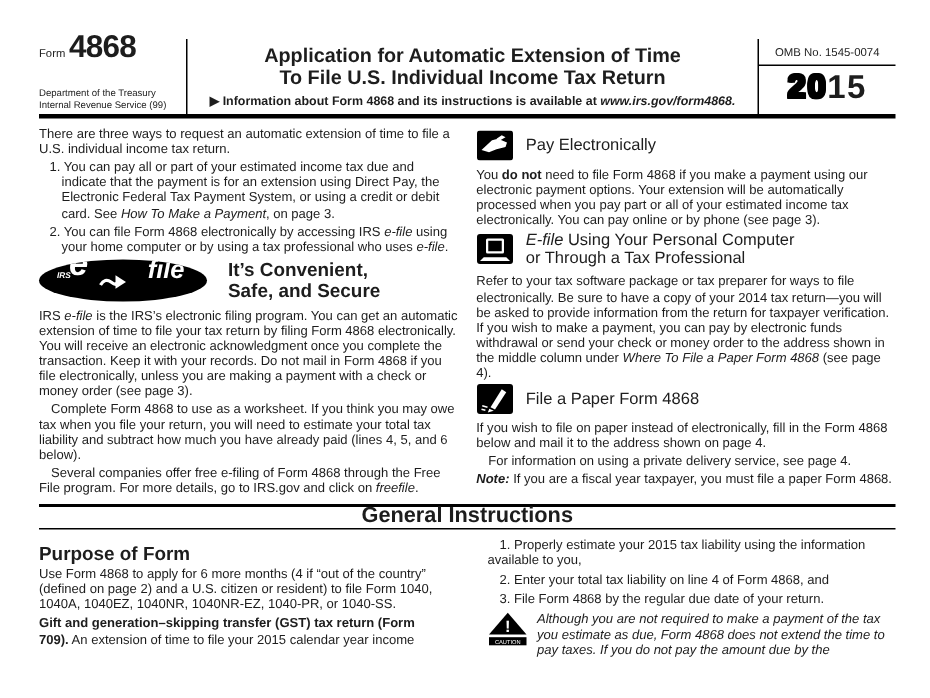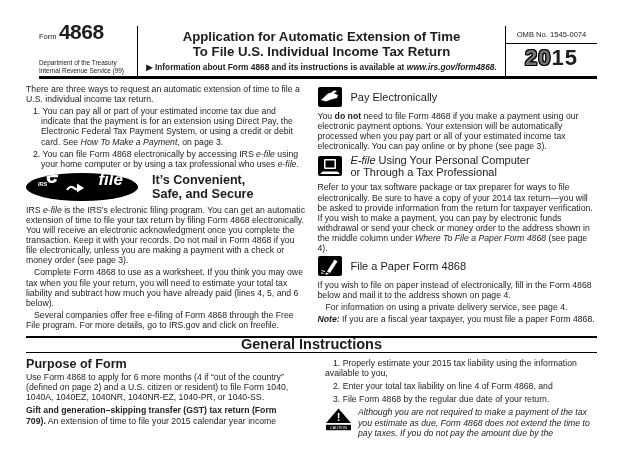--- a/index.html
+++ b/index.html
@@ -4,35 +4,35 @@
 <style>
   * { box-sizing: border-box; margin: 0; padding: 0; }
   html,body { background:#fff; }
   .page {
     width: 620px; height: 465px; background: #fff; color: #1d1d1d;
     font-family: "Liberation Sans", sans-serif;
     font-size: 8.7px; line-height: 10.1px;
     padding: 26px 23px 0 26px; overflow: hidden; position: relative;
   }
   
-  .header { display: flex; border-bottom: 3px solid #000; align-items: stretch; margin-left: 13px; }
+  .header { display: flex; border-bottom: 3px solid #000; align-items: stretch; }
   .h-left { width: 99px; border-right: 1.5px solid #000; padding: 1px 4px 2px 0;
             display: flex; flex-direction: column; justify-content: space-between; }
   .form-line { white-space: nowrap; }
   .form-word { font-size: 7.5px; }
   .form-num { font-size: 21px; font-weight: bold; letter-spacing: -0.5px; }
   .dept { font-size: 6.4px; line-height: 7.5px; color: #222; }
   .h-center { flex: 1; border-right: 1.5px solid #000; text-align: center; padding: 3px 8px 4px; }
   .title { font-weight: bold; font-size: 13.2px; line-height: 15px; }
   .info { font-weight: bold; font-size: 8.3px; margin-top: 3px; }
   .info .url { font-style: italic; }
   .h-right { width: 91px; text-align: center; display: flex; flex-direction: column; }
   .omb { font-size: 7.6px; padding: 4px 0 3px; border-bottom: 1.5px solid #000; }
   .year { font-size: 22px; font-weight: bold; padding-top: 2px; letter-spacing: 1px; line-height: 24px; }
-  .year-outline { color: #737373;
+  .year-outline { color: #000000;
     text-shadow: -1px 0 #000, 1px 0 #000, 0 -1px #000, 0 1px #000,
                  -1px -1px #000, 1px 1px #000, -1px 1px #000, 1px -1px #000; }
   
   .cols { display: flex; gap: 12px; margin-top: 5px; }
   .col { flex: 1; min-width: 0; }
   p { margin-bottom: 2px; }
   .indent { text-indent: 8px; }
   .li { margin-left: 7px; padding-left: 8px; text-indent: -8px; margin-bottom: 2px; }
   
   .efile-row { display: flex; align-items: center; gap: 14px; margin: 4px 0 3px; }
@@ -44,21 +44,21 @@
   .efile-file { position: absolute; right: 15px; top: 2px; font-size: 17px; font-weight: bold; font-style: italic; }
   .tagline { font-weight: bold; font-size: 12.6px; line-height: 14.5px; }
   
   .rh { display: flex; align-items: center; gap: 9px; margin: 3px 0 4px; }
   .rh-icon { width: 24px; height: 20px; flex: none; }
   .rh-text { font-weight: normal; font-size: 11px; line-height: 12px; }
   
   .gi { border-top: 2px solid #000; border-bottom: 1.5px solid #000; text-align: center;
         font-size: 14.5px; font-weight: bold; padding: 1px 0 3px; margin-top: 4px; }
   
-  .cols2 { display: flex; gap: 27px; margin-top: 5px; }
+  .cols2 { display: flex; gap: 27px; margin-top: 5px; align-items: center; }
   .purpose-h { font-size: 12.6px; font-weight: bold; margin: 1px 0 3px; }
   .step { text-indent: 8px; margin-bottom: 3px; }
   .caution-wrap { margin-top: 3px; }
   .caution-icon { float: left; width: 27px; margin: 1px 6px 1px 0; }
   .caution-text { font-style: italic; }
   .mb3 { margin-bottom: 3px; }
 </style>
 </head>
 <body>
 
@@ -112,21 +112,21 @@
           <span class="efile-file">file</span>
         </span>
         <span class="tagline">
           <div>It’s Convenient,</div>
           <div>Safe, and Secure</div>
         </span>
       </div>
 
       <p><span>IRS </span><span style="font-style: italic;">e-file</span><span> is the IRS’s electronic filing program. You can get an automatic extension of time to file your tax return by filing Form 4868 electronically. You will receive an electronic acknowledgment once you complete the transaction. Keep it with your records. Do not mail in Form 4868 if you file electronically, unless you are making a payment with a check or money order (see page 3).</span></p>
       <p class="indent">Complete Form 4868 to use as a worksheet. If you think you may owe tax when you file your return, you will need to estimate your total tax liability and subtract how much you have already paid (lines 4, 5, and 6 below).</p>
-      <p class="indent"><span>Several companies offer free e-filing of Form 4868 through the Free File program. For more details, go to IRS.gov and click on </span><span style="">freefile</span><span>.</span></p>
+      <p class="indent"><span>Several companies offer free e-filing of Form 4868 through the Free File program. For more details, go to IRS.gov and click on </span><span style="font-style: italic;">freefile</span><span>.</span></p>
     </div>
 
     <div class="col">
 
       <div class="rh">
         <span class="rh-icon">
           <svg width="24" height="20" viewBox="0 0 24 20">
             <rect width="24" height="20" rx="2" fill="#000"></rect>
             <path d="M3 13 L10 6.5 L14 5.5 L20 8 L19 11 L13 12.5 L8 14.5 Z" fill="#fff"></path>
             <path d="M13 5.5 L16.5 3.2 L19 4.5 L15.5 6.5 Z" fill="#fff"></path>

